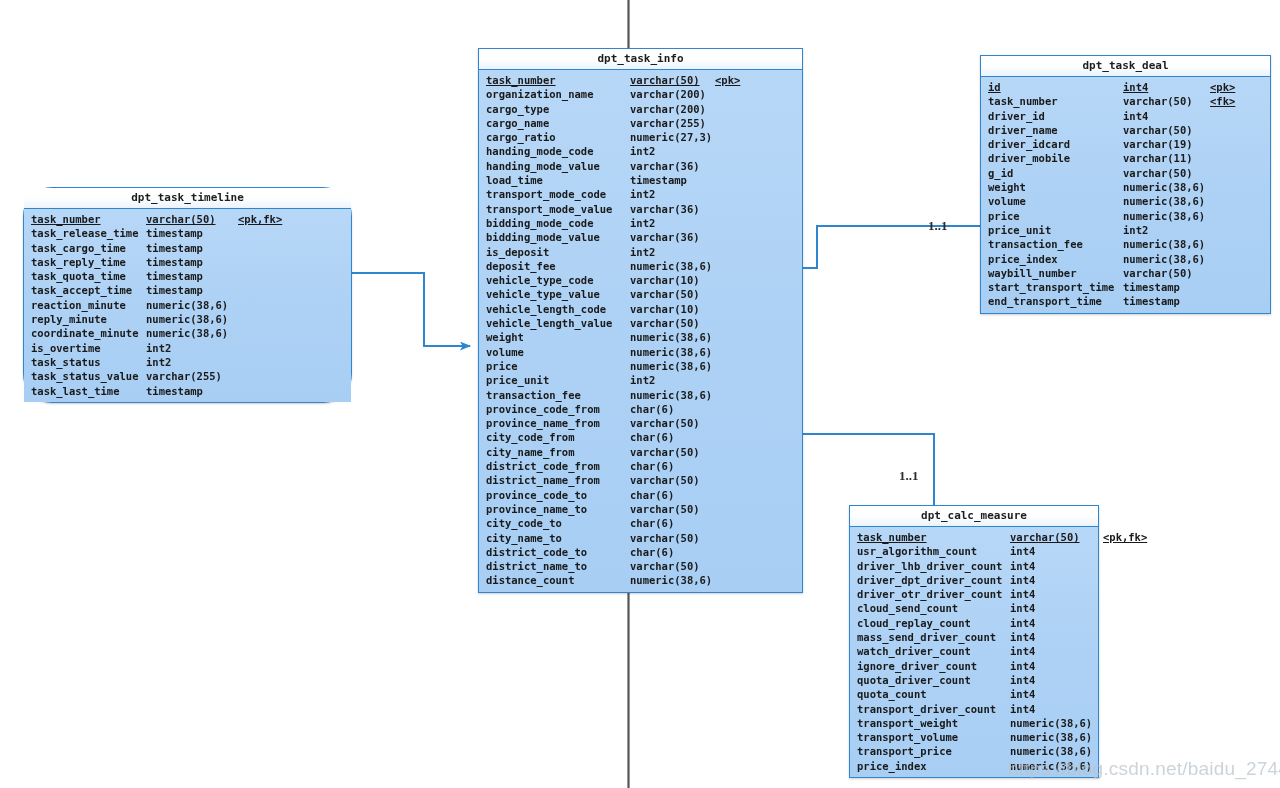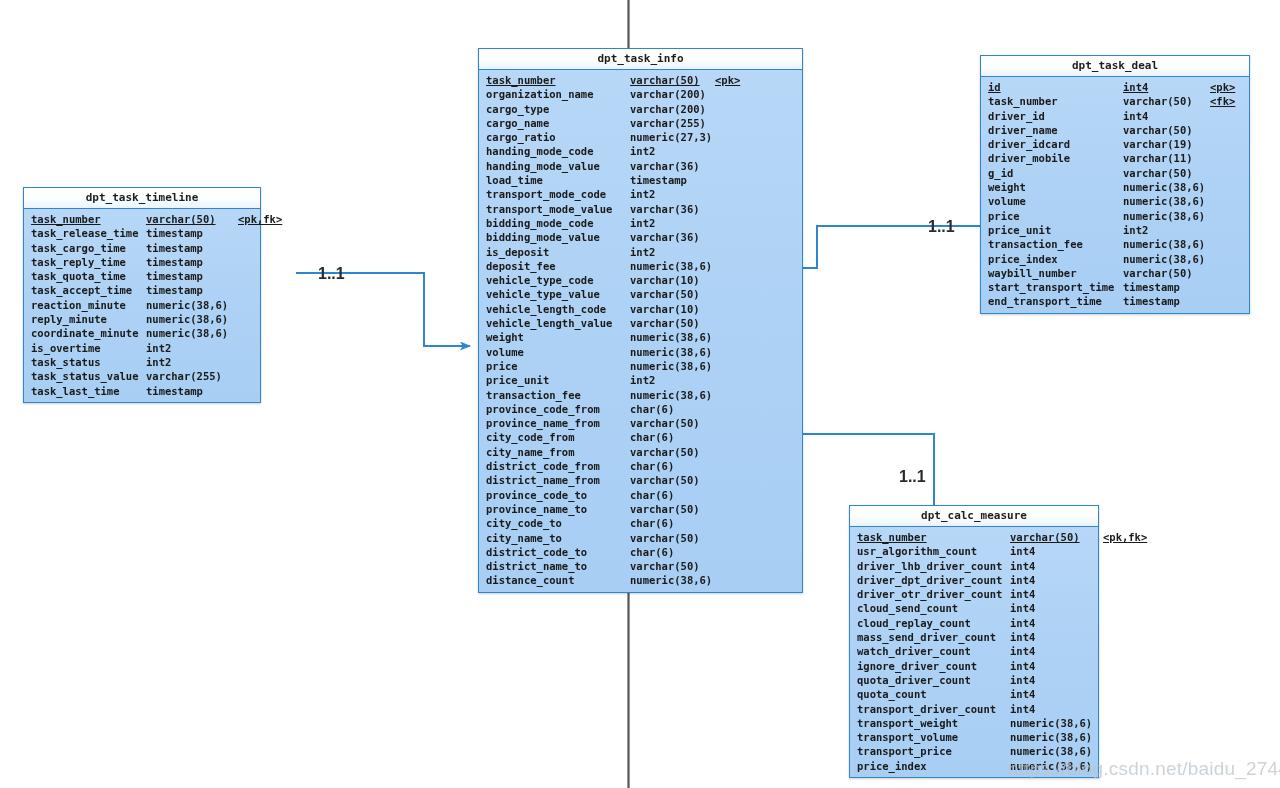--- a/index.html
+++ b/index.html
@@ -27,22 +27,22 @@
   #links {
     position: absolute;
     left: 0; top: 0;
     width: 1280px;
     height: 788px;
     pointer-events: none;
   }
 
   .card-label {
     position: absolute;
-    font-family: Liberation Sans, sans-serif;
-    font-size: 16px;
+    font-family: Liberation Serif, serif;
+    font-size: 13px;
     font-weight: bold;
     color: #2b2b2b;
     white-space: nowrap;
   }
 
   
   .entity {
     position: absolute;
     box-sizing: border-box;
     border: 1.5px solid #2f86d0;
@@ -292,21 +292,21 @@
           <span class="attr-name">district_name_to</span>
           <span class="attr-type">varchar(50)</span>
         </div>
         <div class="attr-row">
           <span class="attr-name">distance_count</span>
           <span class="attr-type">numeric(38,6)</span>
         </div>
       </div>
   </div>
 
-  <div class="entity tbl-timeline" id="ent-dpt_task_timeline" style="left:23px; top:187px; width:238px;">
+  <div class="entity tbl-timeline" id="ent-dpt_task_timeline" style="left:23px; top:187px; width:329px;border-radius:29px;">
     <div class="entity-header">dpt_task_timeline</div>
     <div class="entity-body">
         <div class="attr-row">
           <span class="attr-name u">task_number</span>
           <span class="attr-type u">varchar(50)</span>
           <span class="attr-key u">&lt;pk,fk&gt;</span>
         </div>
         <div class="attr-row">
           <span class="attr-name">task_release_time</span>
           <span class="attr-type">timestamp</span>
@@ -351,21 +351,21 @@
           <span class="attr-name">task_status_value</span>
           <span class="attr-type">varchar(255)</span>
         </div>
         <div class="attr-row">
           <span class="attr-name">task_last_time</span>
           <span class="attr-type">timestamp</span>
         </div>
       </div>
   </div>
 
-  <div class="entity tbl-deal" id="ent-dpt_task_deal" style="left:980px; top:55px; width:270px;">
+  <div class="entity tbl-deal" id="ent-dpt_task_deal" style="left:980px; top:55px; width:291px;">
     <div class="entity-header">dpt_task_deal</div>
     <div class="entity-body">
         <div class="attr-row">
           <span class="attr-name u">id</span>
           <span class="attr-type u">int4</span>
           <span class="attr-key u">&lt;pk&gt;</span>
         </div>
         <div class="attr-row">
           <span class="attr-name">task_number</span>
           <span class="attr-type">varchar(50)</span>

